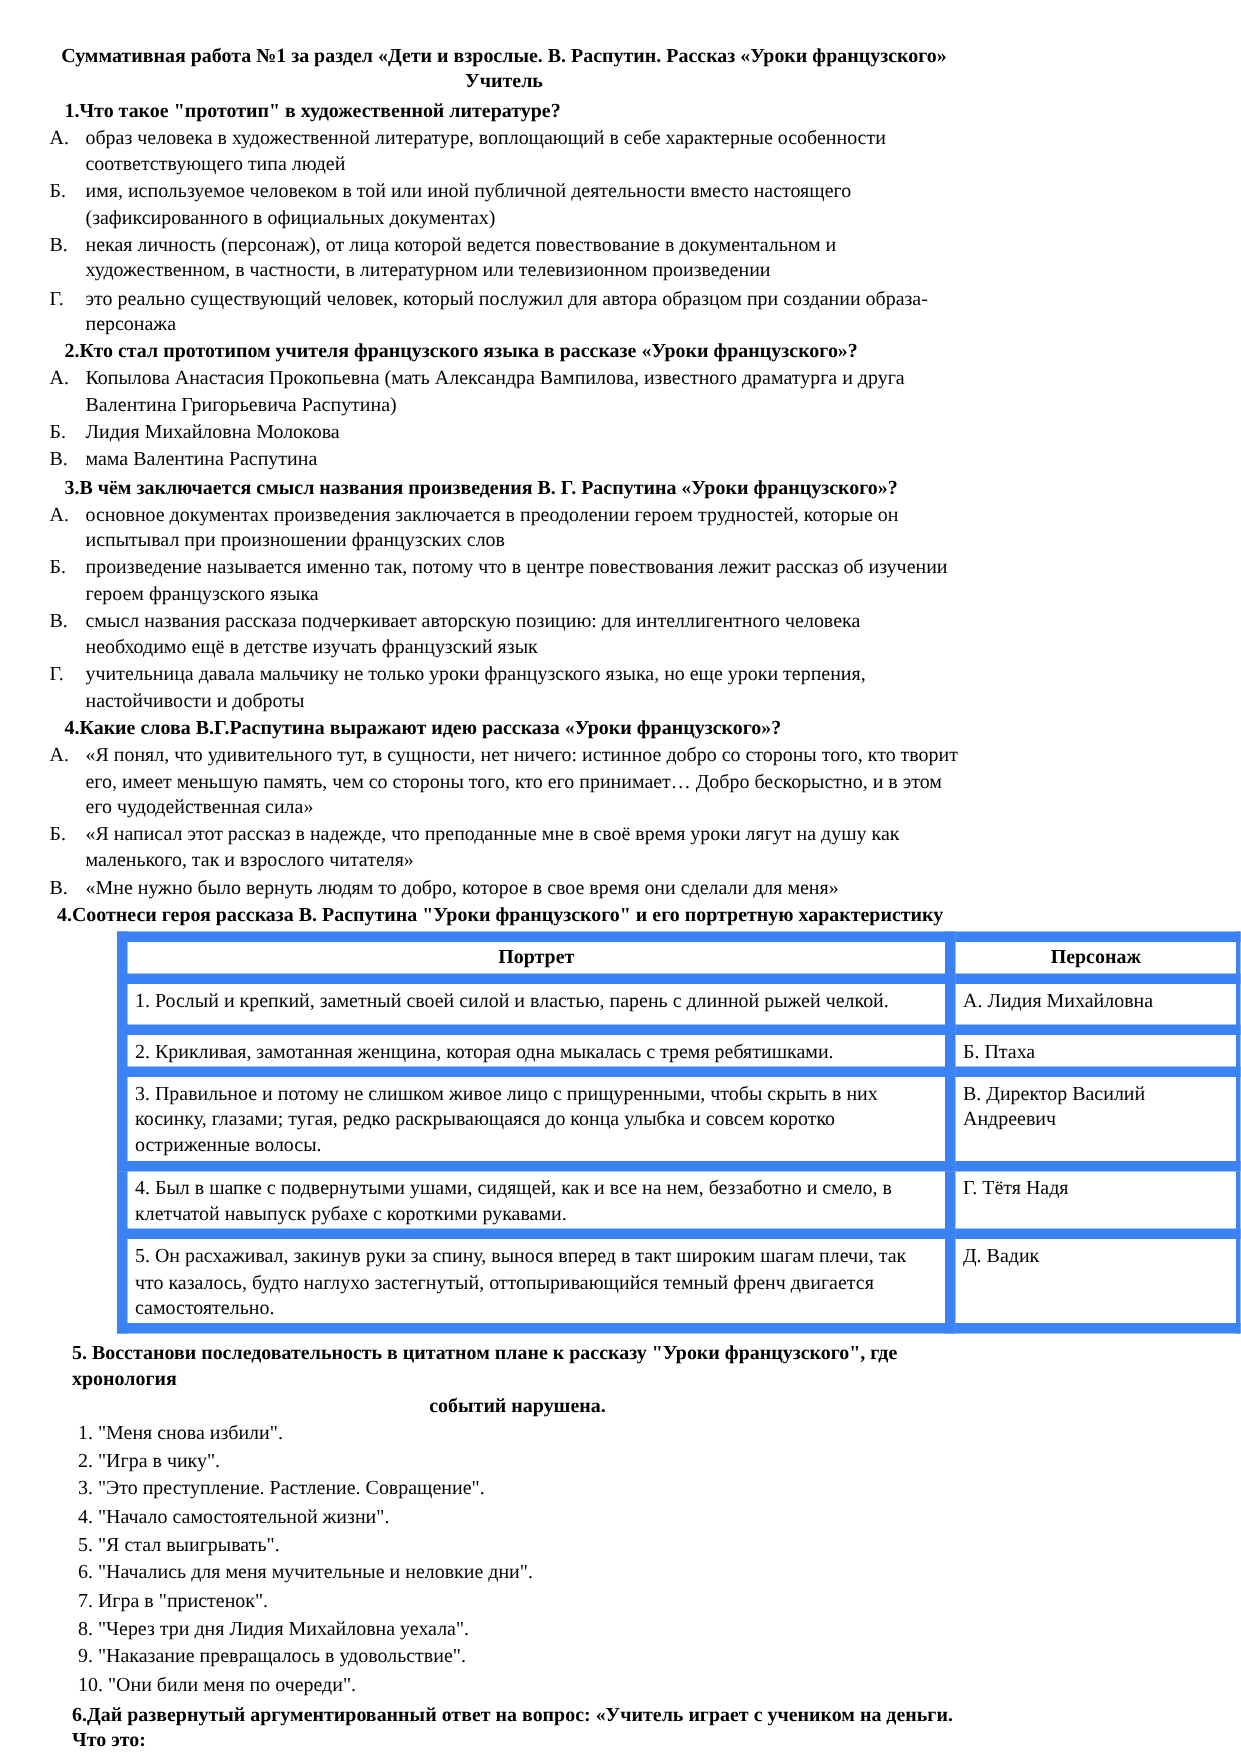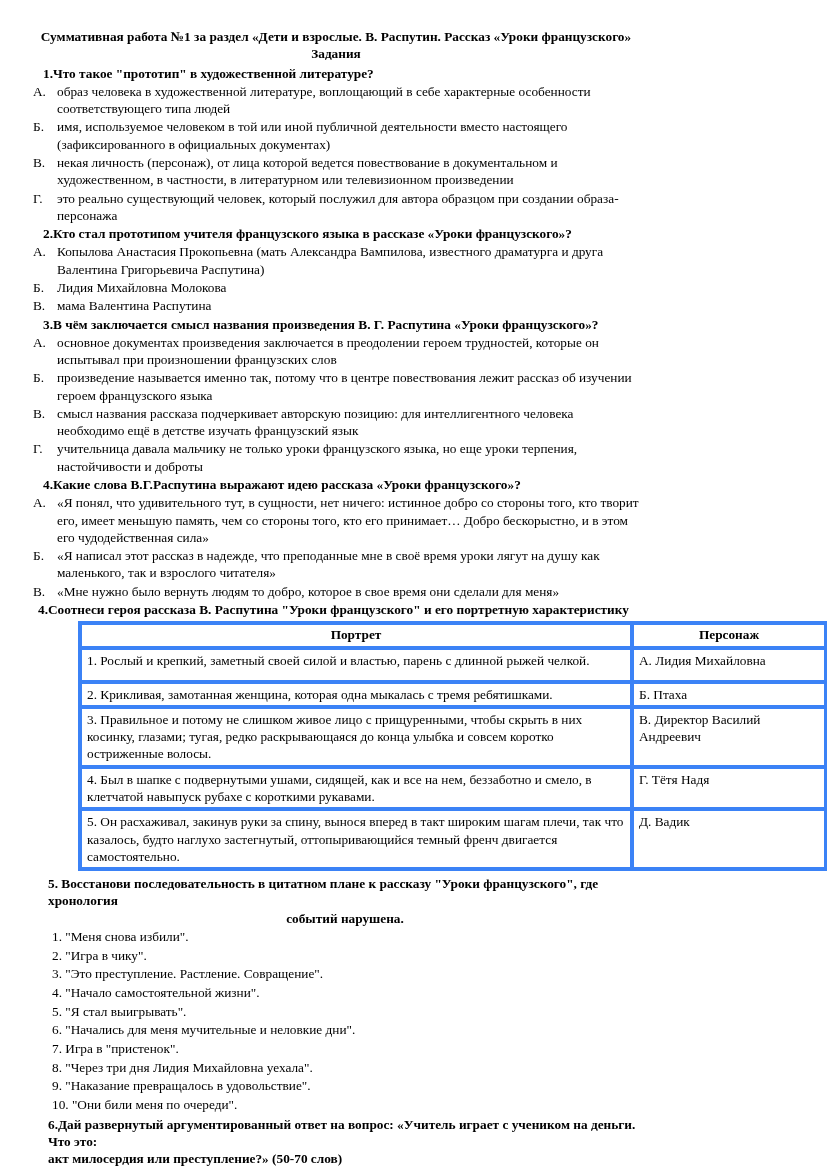--- a/index.html
+++ b/index.html
@@ -77,21 +77,21 @@
   }
 
   
   .match-table {
     border-collapse: collapse;
     width: 748px;
     margin: 3px 0 4px 48px;
     table-layout: fixed;
   }
   .match-table td, .match-table th {
-    border: 4px solid #3b82f6;
+    border: 7px solid #3b82f6;
     vertical-align: top;
     padding: 2px 4px 2px 5px;
     font-size: 13.3px;
     line-height: 1.30;
     font-weight: normal;
   }
   .match-table th {
     text-align: center;
     font-weight: bold;
     padding: 1px 4px 2px 4px;
@@ -133,21 +133,21 @@
   .final-q .cont {
     display: block;
   }
 </style>
 </head>
 <body>
 
 <div class="page">
 
   <div class="doc-title">Суммативная работа №1 за раздел «Дети и взрослые. В. Распутин. Рассказ «Уроки французского»</div>
-  <div class="doc-subtitle">Задания</div>
+  <div class="doc-subtitle">Учитель</div>
 
   <div class="question">1.Что такое "прототип" в художественной литературе?</div>
   <div class="option">
     <span class="option-letter">А.</span>
     <span class="option-text">образ человека в художественной литературе, воплощающий в себе характерные особенности соответствующего типа людей</span>
   </div>
   <div class="option">
     <span class="option-letter">Б.</span>
     <span class="option-text">имя, используемое человеком в той или иной публичной деятельности вместо настоящего (зафиксированного в официальных документах)</span>
   </div>

